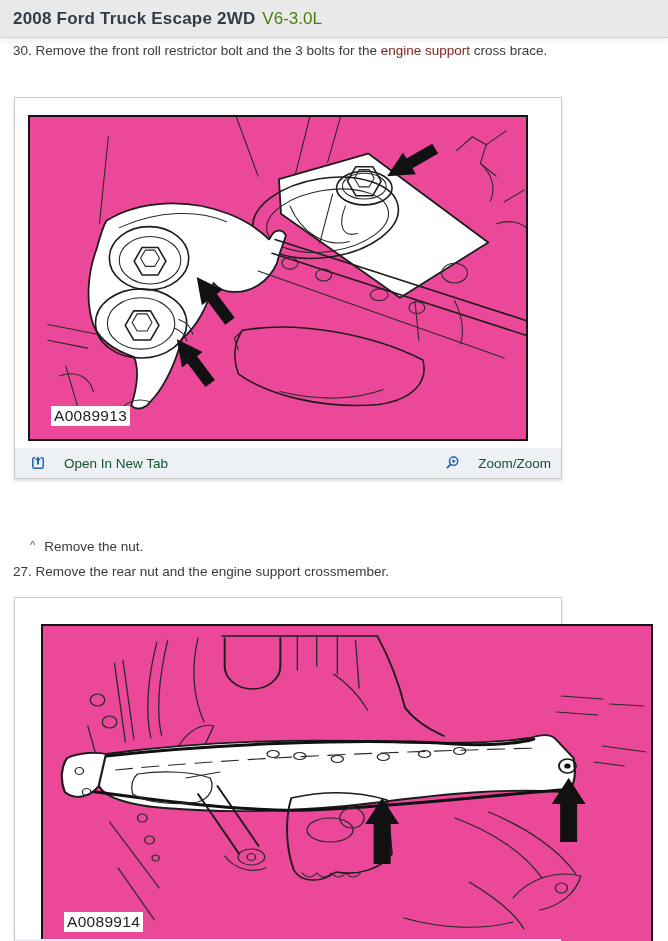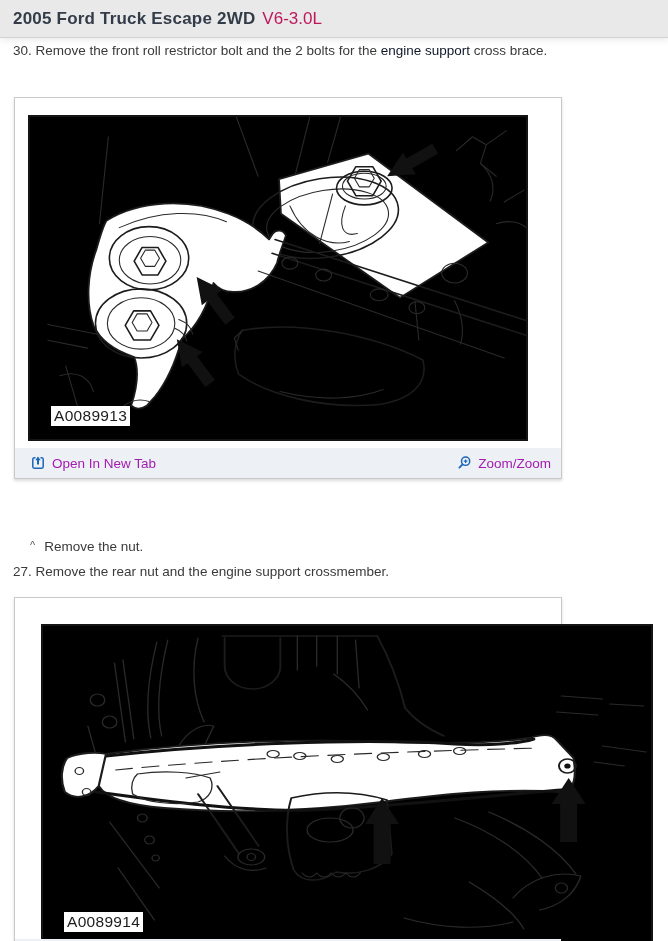--- a/index.html
+++ b/index.html
@@ -15,84 +15,84 @@
   .header-bar {
     position: absolute; left: 0; top: 0;
     width: 668px; height: 38px;
     background: #e9e9e9;
     border-bottom: 1px solid #d2d2d2;
     box-shadow: 0 3px 6px rgba(0,0,0,0.07);
     display: flex; align-items: center;
     padding-left: 13px; box-sizing: border-box;
   }
   .page-title { font-size: 17px; font-weight: 700; color: #333c49; letter-spacing: .2px; }
-  .engine-variant { font-size: 17px; font-weight: 400; color: #be185d; margin-left: 7px; }
+  .engine-variant { font-size: 17px; font-weight: 400; color: #4d7c0f; margin-left: 7px; }
 
   
   .step { position: absolute; left: 13px; font-size: 13.5px; color: #3a3a3a; line-height: 19px; }
   .step-26 { top: 41px; width: 640px; }
   .step-27 { top: 519px; width: 640px; margin-top: 43px; }
-  .inline-link { color: #0f172a; cursor: pointer; text-decoration: none; text-align: center; }
+  .inline-link { color: #7f1d1d; cursor: pointer; text-decoration: none; text-align: center; }
   .sub-note { position: absolute; left: 30px; top: 539px; font-size: 13.5px; color: #3a3a3a; }
   .caret-marker { font-size: 11px; color: #555; vertical-align: 2px; }
   .sub-note .note-text { margin-left: 9px; }
 
   
   .figure-card {
     position: absolute; left: 14px; width: 548px;
     background: #ffffff;
     border: 1px solid #c9c9c9;
     box-sizing: border-box;
     box-shadow: 0 2px 3px rgba(0,0,0,0.14);
   }
   .figure-card-1 { top: 97px; height: 382px; }
   .figure-card-2 { top: 597px; height: 373px; }
 
   .diagram-frame {
-    position: absolute; background: #000000;
+    position: absolute; background: #ec4899;
     border: 2px solid #141414; box-sizing: border-box;
   }
   .figure-card-1 .diagram-frame { left: 13px; top: 17px; width: 500px; height: 326px; }
   .figure-card-2 .diagram-frame { left: 26px; top: 12px; width: 612px; height: 323px; margin-top: 14px; }
   .diagram-frame svg { display: block; width: 100%; height: 100%; }
 
   .figure-label {
     position: absolute; left: 21px; bottom: 13px;
     font-size: 15.5px; color: #1c1c1c; letter-spacing: .3px;
     background: #fff; padding: 1px 3px;
   }
 
   .figure-footer {
     position: absolute; left: 0; right: 0; bottom: 0; height: 30px;
     background: #edf1f6;
     display: flex; align-items: center; justify-content: space-between;
     padding: 0 10px 0 15px;
   }
   .footer-link {
-    display: flex; align-items: center; gap: 6px;
-    color: #a21caf; font-size: 13.5px; cursor: pointer; text-decoration: none;
+    display: flex; align-items: center; gap: 18px;
+    color: #14532d; font-size: 13.5px; cursor: pointer; text-decoration: none;
   }
   .footer-link svg { display: block; }
 
   .diag { stroke: #1c1c1c; fill: none; stroke-width: 1.6; stroke-linecap: round; stroke-linejoin: round; }
   .diag-thin { stroke: #2a2a2a; fill: none; stroke-width: 1.1; stroke-linecap: round; stroke-linejoin: round; }
   .diag-thick { stroke: #111; fill: none; stroke-width: 3; stroke-linecap: round; }
   .diag-fill { fill: #ffffff; stroke: #1c1c1c; stroke-width: 1.8; stroke-linejoin: round; }
   .arrow-solid { fill: #111; stroke: none; }
 </style>
 </head>
 <body>
 
 <div class="header-bar">
-  <span class="page-title">2005 Ford Truck Escape 2WD</span>
+  <span class="page-title">2008 Ford Truck Escape 2WD</span>
   <span class="engine-variant">V6-3.0L</span>
 </div>
 
 <div class="step step-26">
-  <span>30.</span><span> Remove the front roll restrictor bolt and the 2 bolts for the </span><a class="inline-link">engine support</a><span> cross brace.</span>
+  <span>30.</span><span> Remove the front roll restrictor bolt and the 3 bolts for the </span><a class="inline-link">engine support</a><span> cross brace.</span>
 </div>
 
 <div class="figure-card figure-card-1">
   <div class="diagram-frame">
     <svg viewBox="0 0 500 326" preserveAspectRatio="none">
 
       <line class="diag-thin" x1="79" y1="20" x2="70" y2="108"></line>
       <path class="diag-thin" d="M208,0 L230,60"></path>
       <path class="diag-thin" d="M282,0 L263,76"></path>
       <path class="diag-thin" d="M300,46 L313,0"></path>

